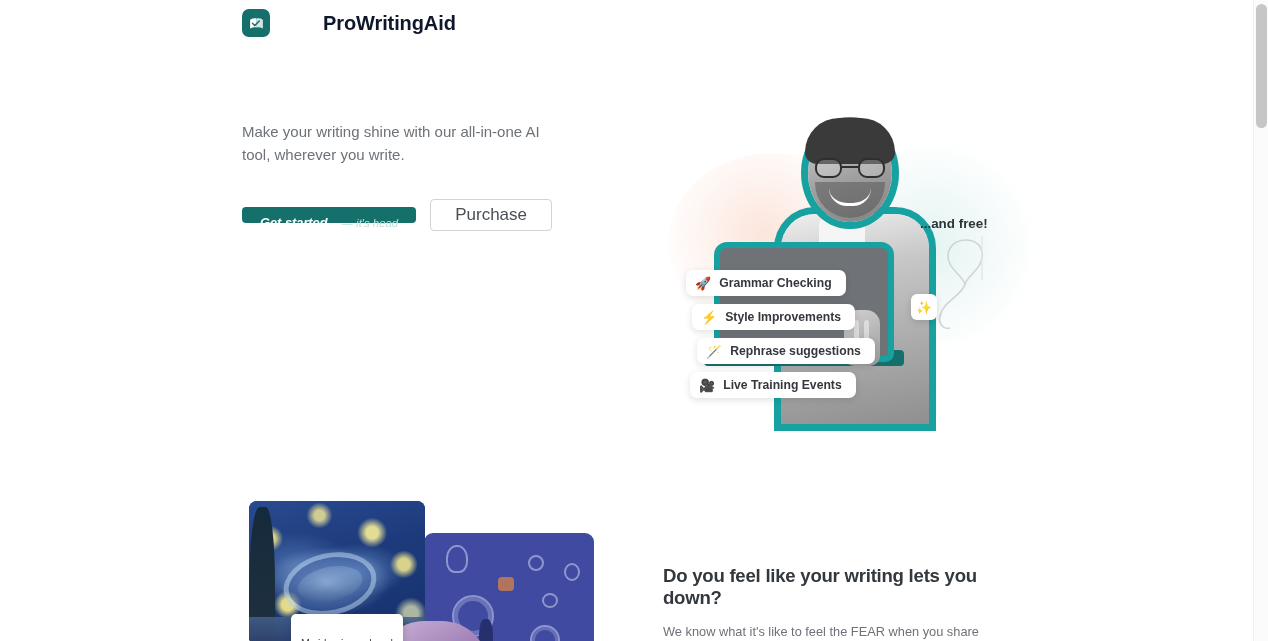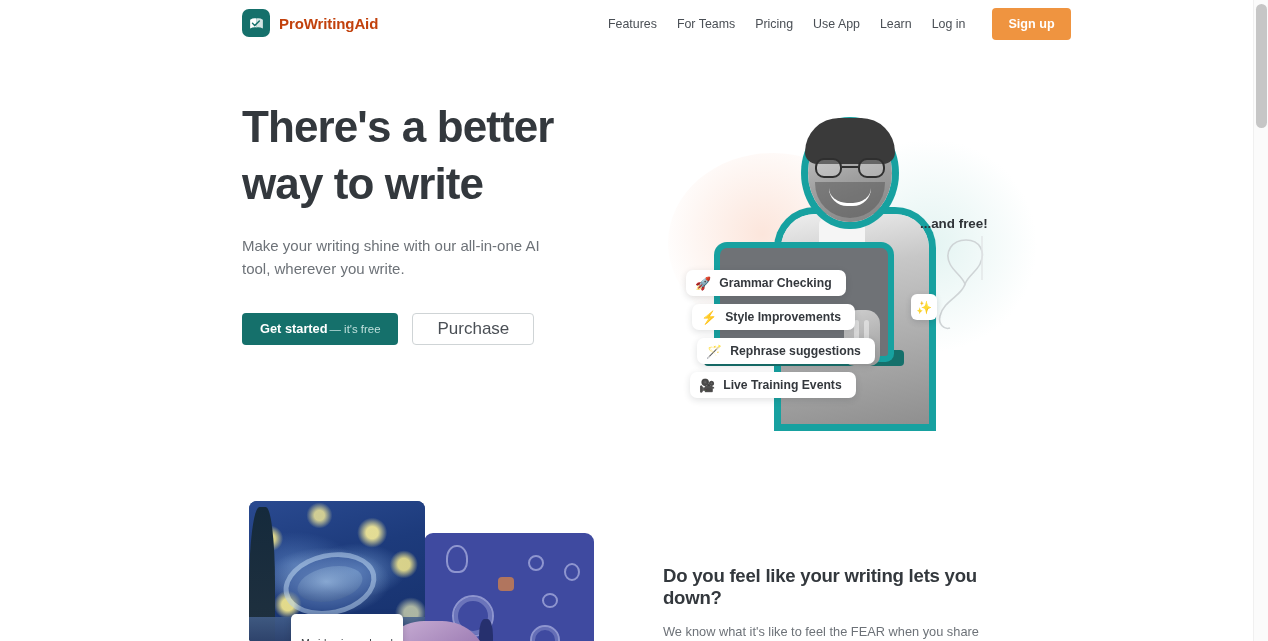--- a/index.html
+++ b/index.html
@@ -43,25 +43,26 @@
     text-decoration: none;
   }
   .brand-mark {
     width: 28px; height: 28px;
     border-radius: 7px;
     background: #15706b;
     display: flex; align-items: center; justify-content: center;
     flex: none;
   }
   .brand-name {
-    font-size: 15px;
+    font-size: 20px;
     font-weight: bold;
-    color: #c2410c;
+    color: #0f172a;
     letter-spacing: -0.1px;
     white-space: nowrap;
+    margin-left: 44px;
   }
   .nav {
     position: absolute; left: 598px; top: 0;
     height: 48px;
     display: flex; align-items: center; gap: 0px;
   }
   .nav-link {
     font-size: 12.4px;
     color: #4a4f55;
     text-decoration: none;
@@ -100,25 +101,26 @@
   }
   .hero-actions {
     margin-top: 33px;
     display: flex; align-items: center; gap: 14px;
   }
   .btn-primary {
     background: #15706b;
     border: none;
     border-radius: 4px;
     padding: 0 18px;
-    height: 32px;
-    display: inline-flex; align-items: baseline; gap: 2px;
+    height: 16px;
+    display: inline-flex; align-items: baseline; gap: 14px;
     color: #ffffff;
     cursor: pointer;
     font-family: "Liberation Sans", sans-serif;
+    font-style: italic;
   }
   .btn-primary .lbl { font-size: 12.8px; font-weight: bold; line-height: 32px; }
   .btn-primary .sub { font-size: 11.4px; color: #bfe0dd; line-height: 32px; }
   .btn-outline {
     background: #ffffff;
     border: 1px solid #cfd4d6;
     border-radius: 4px;
     height: 32px;
     padding: 0 24px;
     color: #4a4f55;
@@ -400,45 +402,32 @@
       <span class="brand-mark">
         <svg width="17" height="17" viewBox="0 0 24 24" aria-hidden="true">
           <path d="M3 6.6c3.1-1.7 6.2-2.3 9-1.5v12.4c-2.8-.8-5.9-.2-9 1.5V6.6z" fill="#ffffff"></path>
           <path d="M21 6.6c-3.1-1.7-6.2-2.3-9-1.5v12.4c2.8-.8 5.9-.2 9 1.5V6.6z" fill="#ffffff" opacity="0.82"></path>
           <path d="M6.4 11.8l3 3.2 6.6-6.6" stroke="#15706b" stroke-width="2" fill="none" stroke-linecap="round" stroke-linejoin="round"></path>
         </svg>
       </span>
       <span class="brand-name">ProWritingAid</span>
     </a>
 
-    <nav class="nav">
-      <a class="nav-link" href="#">Features</a>
-      <a class="nav-link" href="#">For Teams</a>
-      <a class="nav-link" href="#">Pricing</a>
-      <a class="nav-link" href="#">Use App</a>
-      <a class="nav-link" href="#">Learn</a>
-      <a class="nav-link" href="#">Log in</a>
-      <button class="nav-cta">Sign up</button>
-    </nav>
 
   </div>
 
   <div class="hero">
 
     <div class="hero-copy">
-      <h1 class="hero-title">
-        <span>There's a better</span><br>
-        <span>way to write</span>
-      </h1>
       <p class="hero-sub">Make your writing shine with our all-in-one AI tool, wherever you write.</p>
 
       <div class="hero-actions">
         <button class="btn-primary">
           <span class="lbl">Get started</span>
-          <span class="sub">— it's free</span>
+          <span class="sub">— it's head</span>
         </button>
         <button class="btn-outline">Purchase</button>
       </div>
 
     </div>
 
     <div class="hero-art">
       <div class="blob-peach"></div>
       <div class="blob-mint"></div>
 

